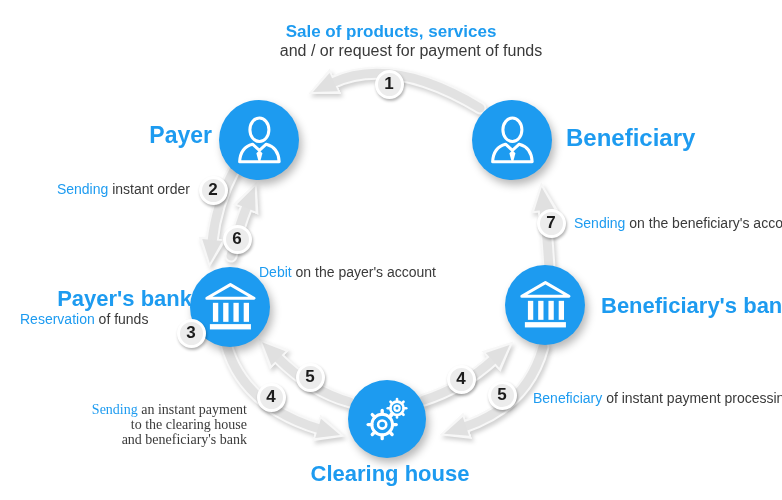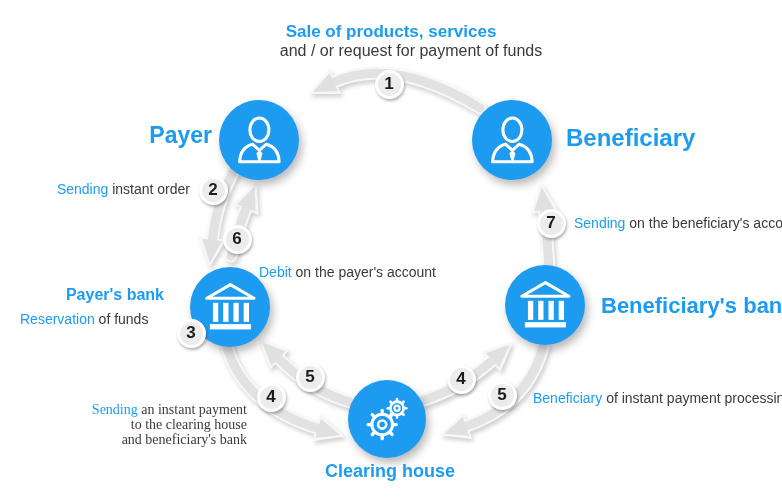--- a/index.html
+++ b/index.html
@@ -142,23 +142,23 @@
           <line x1="47.6" y1="19.6" x2="45.2" y2="17.2"></line>
           <line x1="54" y1="17" x2="54" y2="13.5"></line>
           <line x1="60.4" y1="19.6" x2="62.8" y2="17.2"></line>
         </g>
       </g>
     </svg>
   </div>
 
   <div class="node-label" style="left:100px; top:122px; width:112px; text-align:right; font-size:23px;">Payer</div>
   <div class="node-label" style="left:566px; top:124px; font-size:24px;">Beneficiary</div>
-  <div class="node-label" style="left:8px; top:286px; width:156px; text-align:right; font-size:16px;">Payer's bank</div>
+  <div class="node-label" style="left:36px; top:286px; width:156px; text-align:right; font-size:22px;">Payer's bank</div>
   <div class="node-label" style="left:601px; top:293px; font-size:22px;">Beneficiary's bank</div>
-  <div class="node-label" style="left:290px; top:461px; width:200px; text-align:center; font-size:18px;">Clearing house</div>
+  <div class="node-label" style="left:290px; top:461px; width:200px; text-align:center; font-size:22px;">Clearing house</div>
 
   <div class="badge" style="left:374.5px; top:69.5px;">
       <span>1</span>
     </div>
   <div class="badge" style="left:198.5px; top:175.5px;">
       <span>2</span>
     </div>
   <div class="badge" style="left:176.5px; top:318.5px;">
       <span>3</span>
     </div>

